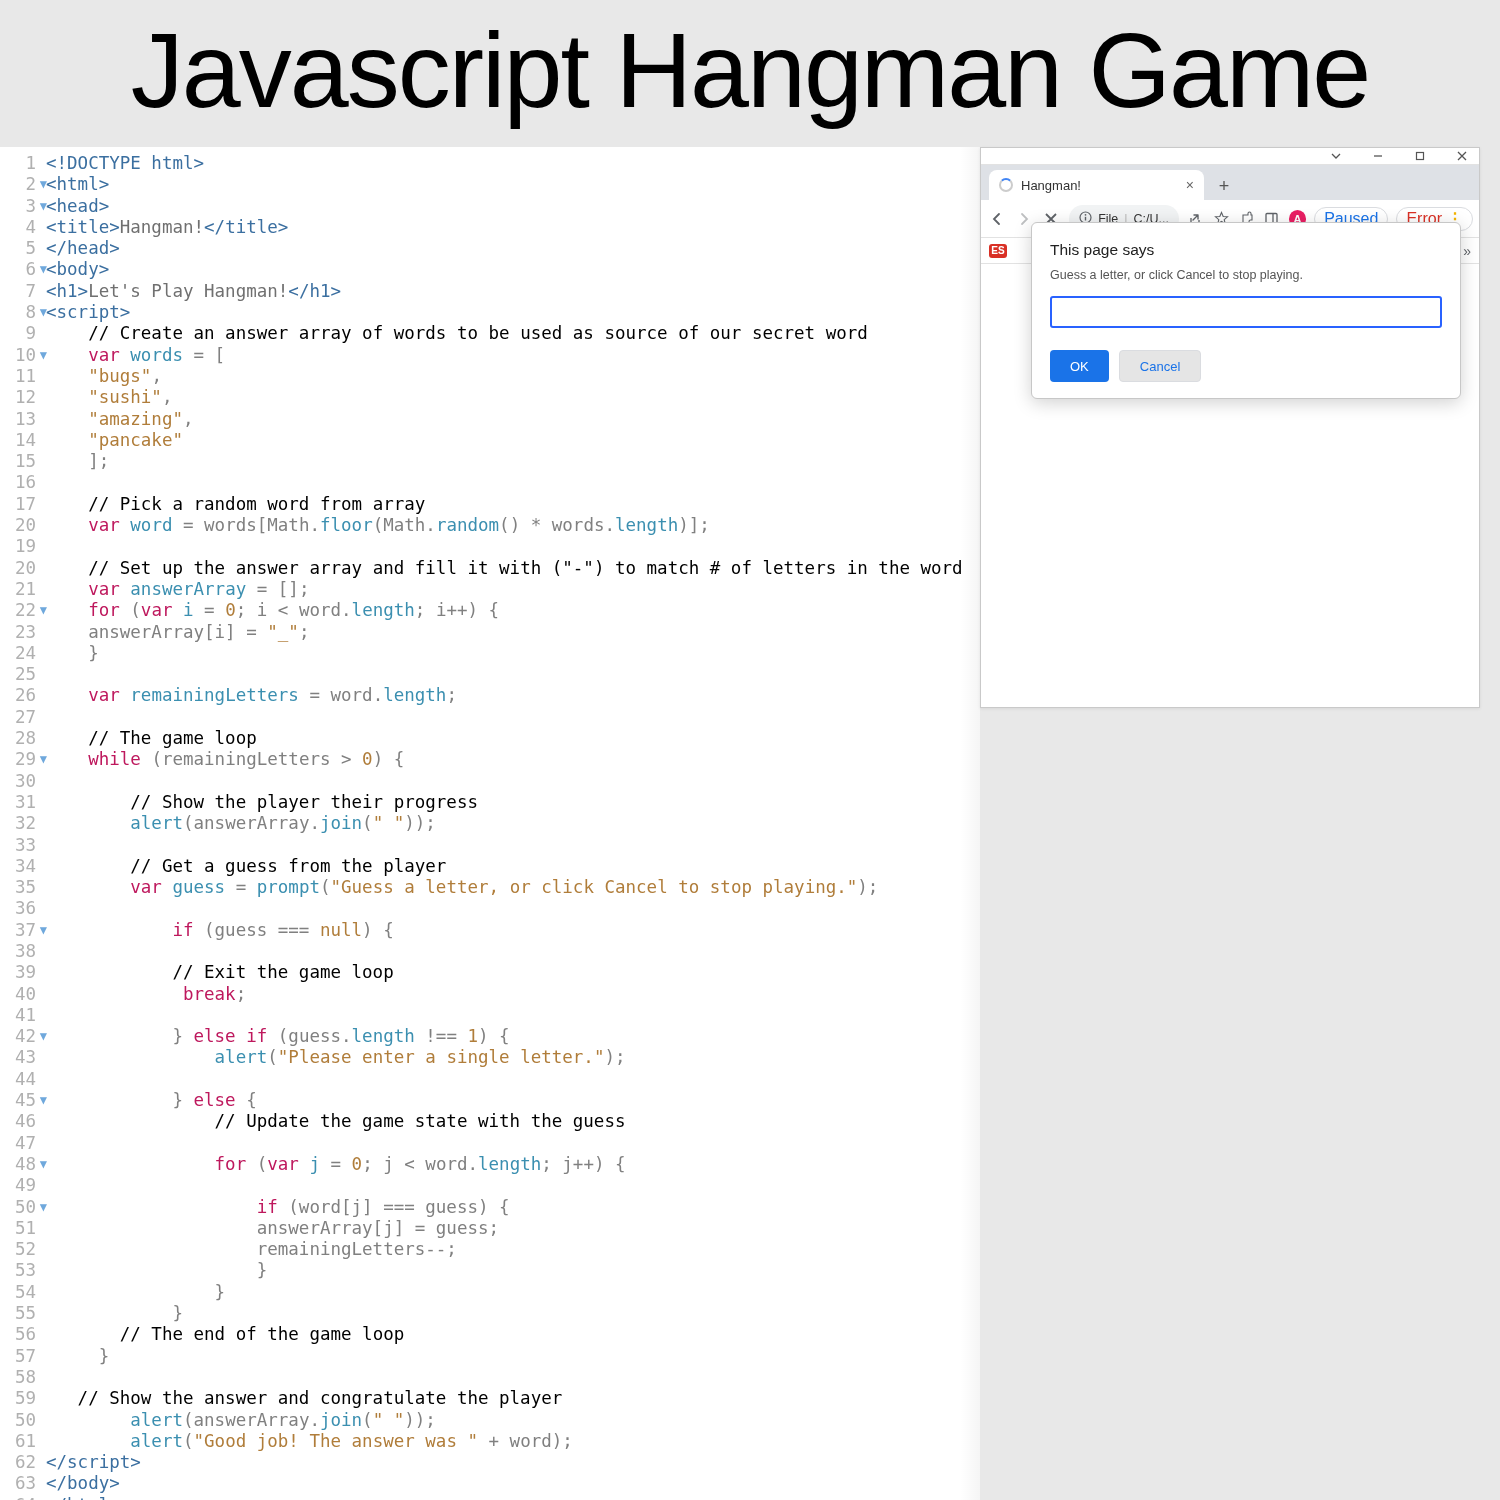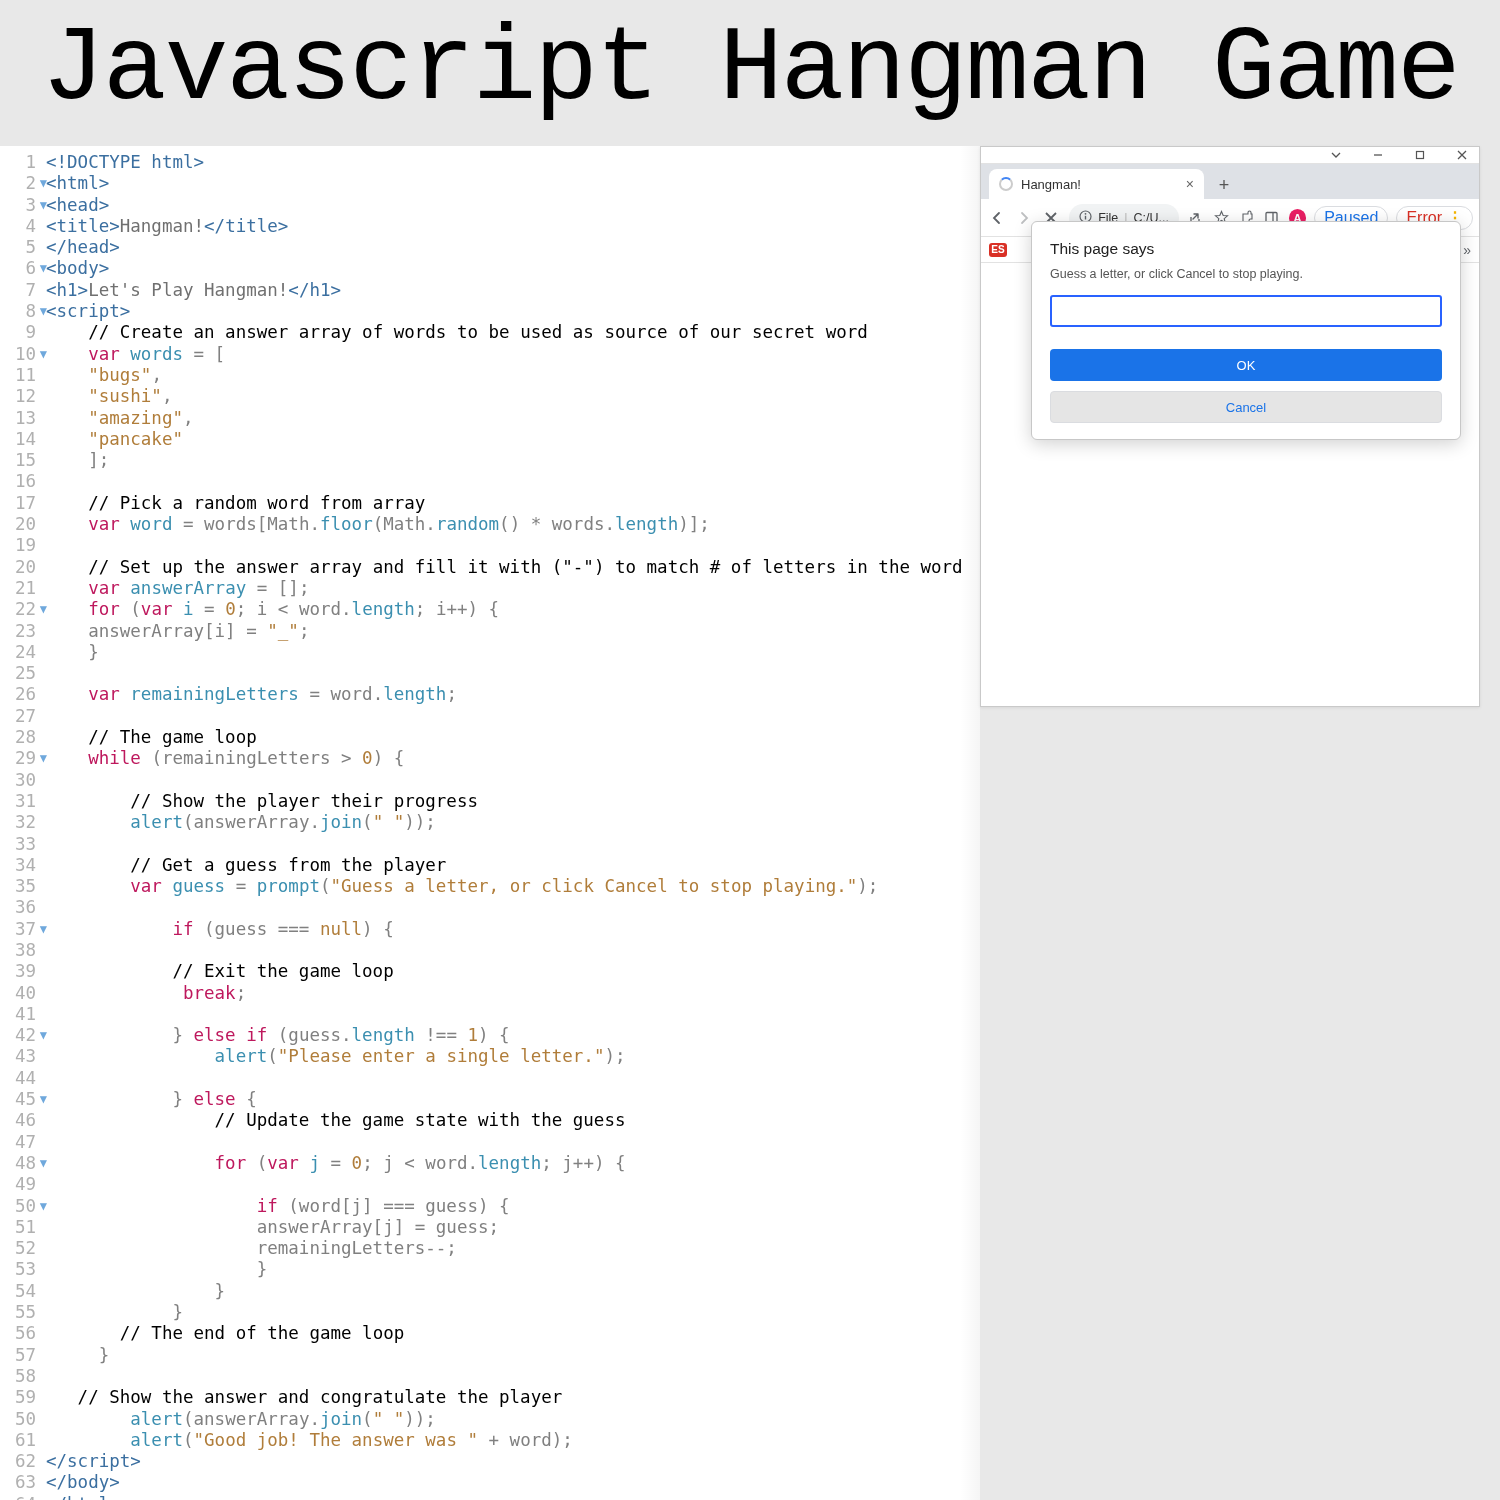--- a/index.html
+++ b/index.html
@@ -11,21 +11,20 @@
     position: relative;
   }
   .page-title {
     font-size: 106px;
     font-weight: 500;
     text-align: center;
     padding: 10px 0;
     color: #000;
     background: #e8e8e8;
     letter-spacing: -2px;
-    font-family: Liberation Mono, monospace;
   }
   .work-area {
     position: relative;
     margin-top: 6px;
   }
   
   .editor {
     position: absolute;
     left: 0;
     top: 0;
@@ -169,21 +168,21 @@
     border-radius:6px;
     box-shadow:0 4px 18px rgba(0,0,0,0.18);
     padding: 18px 18px 16px 18px;
   }
   .dlg-title { font-size:15.5px; color:#222; margin-bottom:9px; }
   .dlg-msg   { font-size:12.5px; color:#555; margin-bottom:14px; }
   .dlg-input {
     width:100%; height:32px; border:2px solid #2962ff; border-radius:3px; outline:none;
     padding:0 6px; font-size:13px;
   }
-  .dlg-btns { display:flex; justify-content:flex-start; gap:10px; margin-top:22px;flex-direction:column; }
+  .dlg-btns { display:flex; justify-content:flex-start; gap:10px; margin-top:22px; }
   .btn { height:32px; padding:0 20px; border-radius:4px; font-size:13px; display:flex; align-items:center; justify-content:center; cursor:pointer; }
   .btn.ok { background:#1a73e8; color:#fff; }
   .btn.cancel { background:#e5e5e5; color:#1a73e8; border:1px solid #dadce0; }
 
   .code-shadow {
     position:absolute; left:960px; top:0; width:20px; height:1355px;
     background:linear-gradient(to right, rgba(0,0,0,0) 0%, rgba(0,0,0,0.04) 100%);
     pointer-events:none;
   }
 </style>

